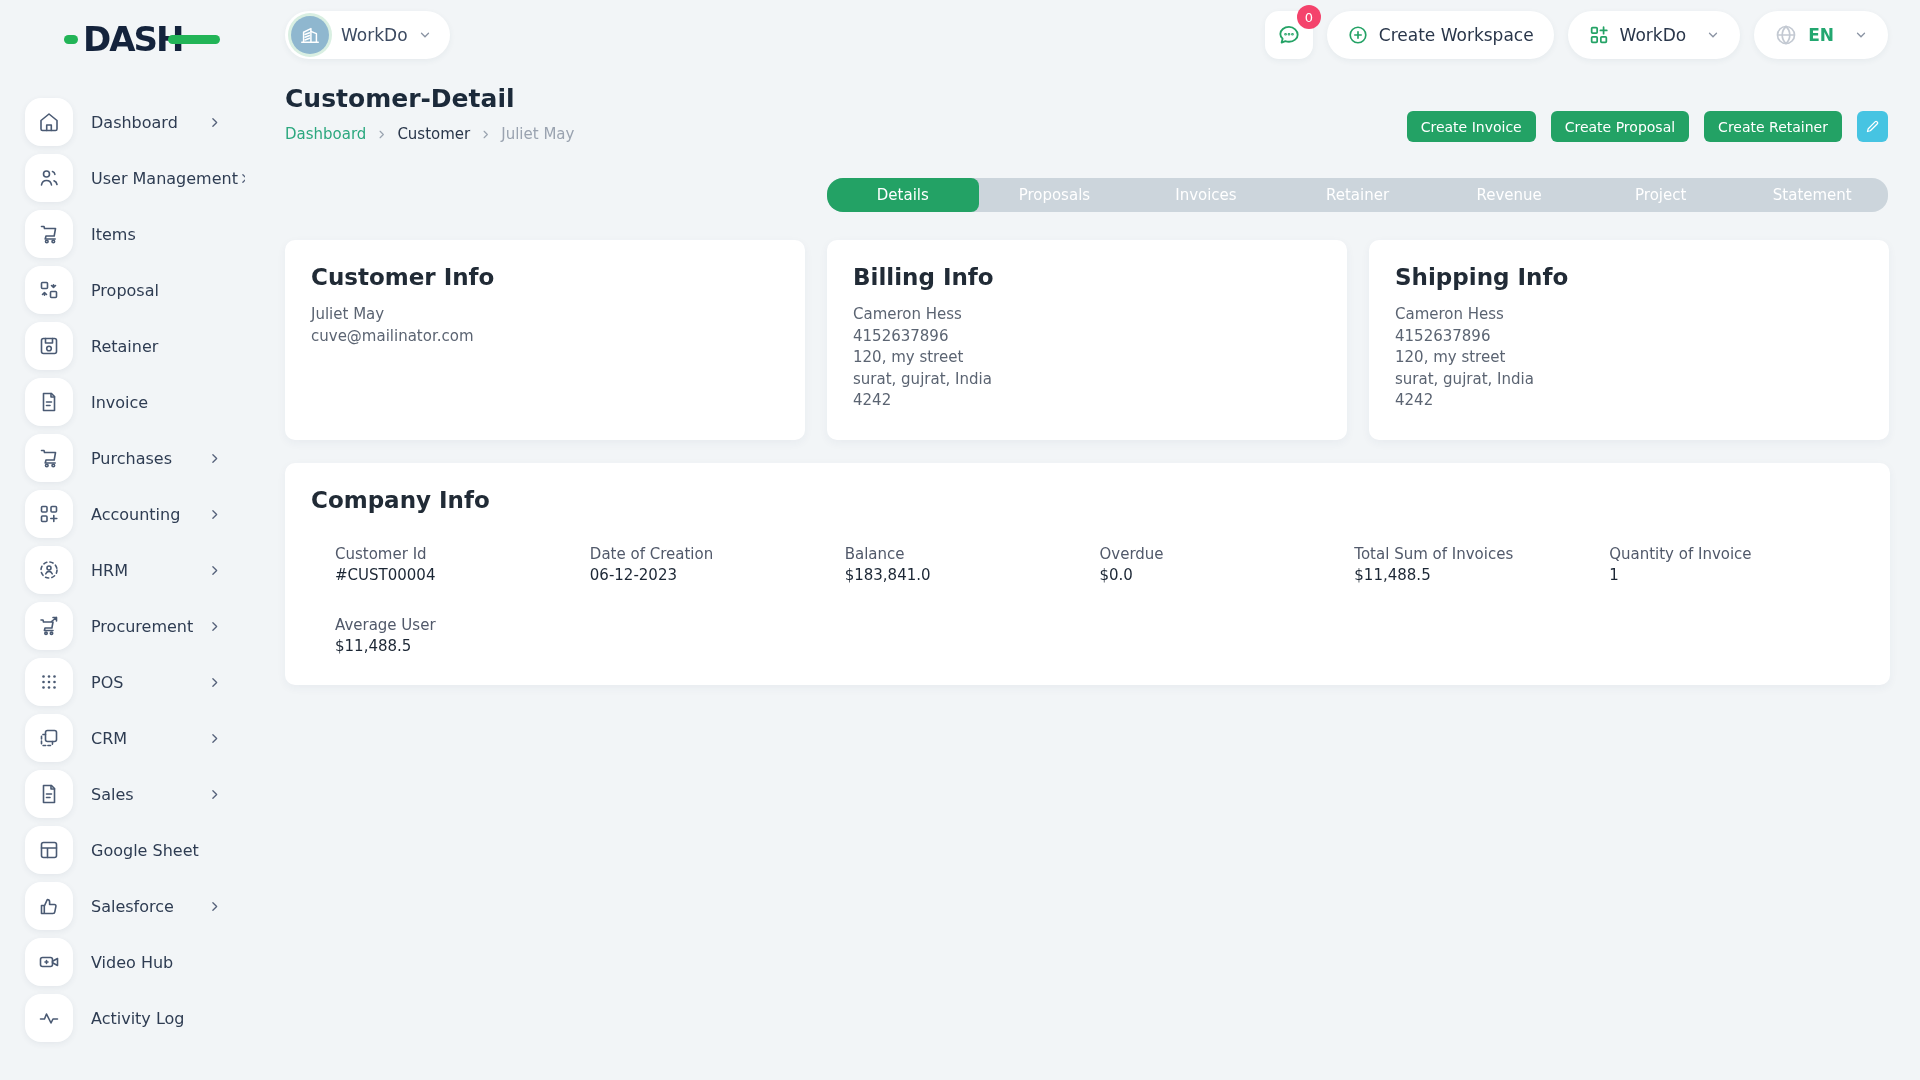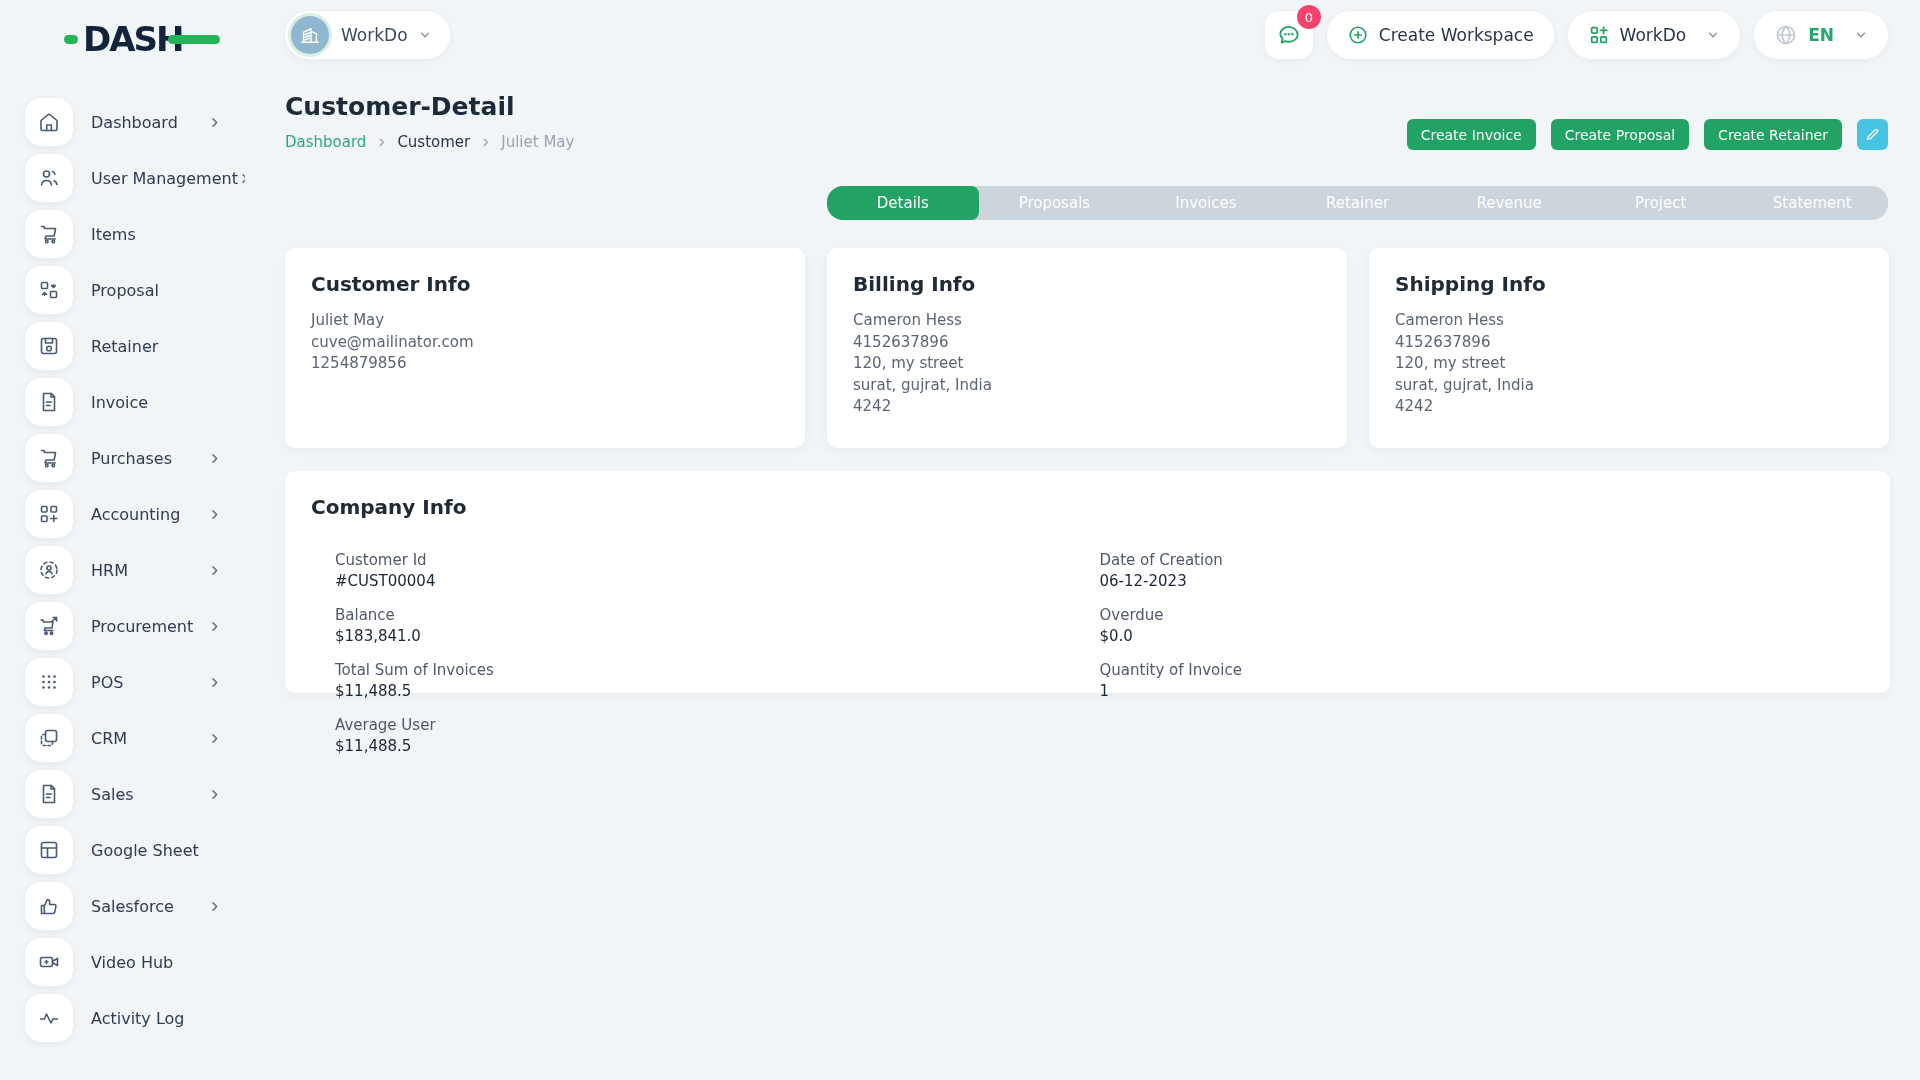--- a/index.html
+++ b/index.html
@@ -32,21 +32,21 @@
 
   
   .sidebar { position:absolute; left:0; top:70px; width:245px; height:1010px; padding:28px 0 0 25px; overflow:hidden; }
   .side-item { display:flex; align-items:center; height:48px; margin-bottom:8px; cursor:pointer; }
   .side-tile { width:48px; height:48px; border-radius:16px; background:#fff; display:flex; align-items:center;
     justify-content:center; box-shadow:0 2px 6px rgba(40,60,90,.07); flex:0 0 48px; }
   .side-label { margin-left:18px; font-size:16px; font-weight:500; color:#2e3c52; white-space:nowrap; }
   .side-chev { margin-left:auto; margin-right:24px; color:#55617a; display:inline-flex; }
 
   
-  .main { position:absolute; left:285px; top:78px; width:1605px; }
+  .main { position:absolute; left:285px; top:70px; width:1605px; }
   .page-head { position:relative; height:100px; }
   .page-title { font-size:25px; font-weight:700; color:#1c2a3a; padding-top:14px; }
   .breadcrumb { display:flex; align-items:center; gap:10px; margin-top:12px; font-size:15px; }
   .bc-link { color:#2ca87f; cursor:pointer; }
   .bc-sep { color:#9aa3b0; display:inline-flex; }
   .bc-current-mid { color:#29364a; cursor:pointer; }
   .bc-muted { color:#9aa3b0; }
 
   .head-actions { position:absolute; right:2px; top:41px; display:flex; gap:15px; align-items:center; }
   .btn-green { height:31px; background:#23a265; color:#fff; font-size:14px; border:none; border-radius:6px;
@@ -55,25 +55,25 @@
     display:flex; align-items:center; justify-content:center; }
 
   .tabs { margin-left:542px; width:1061px; height:34px; background:#ccd5dc; border-radius:16px;
     display:flex; overflow:hidden; margin-top:8px; }
   .tab { flex:1; display:flex; align-items:center; justify-content:center; font-size:15px; color:#fff; cursor:pointer; }
   .tab.active { background:#23a265; border-radius:8px; }
 
   .cards-row { display:flex; gap:22px; margin-top:28px; }
   .card { background:#fff; border-radius:10px; box-shadow:0 3px 10px rgba(40,60,90,.05); }
   .info-card { width:520px; height:200px; padding:24px 26px; }
-  .card-title { font-size:20px; font-weight:700; color:#212b36; }
+  .card-title { font-size:23px; font-weight:700; color:#212b36; }
   .card-lines { margin-top:14px; font-size:15px; color:#5b6472; line-height:21.5px; }
 
   .company-card { margin-top:23px; width:1605px; height:222px; padding:24px 26px; }
-  .company-grid { margin-top:32px; margin-left:24px; display:grid; grid-template-columns:repeat(2,1fr); row-gap:16px; }
+  .company-grid { margin-top:32px; margin-left:24px; display:grid; grid-template-columns:repeat(6,1fr); row-gap:32px; }
   .field-label { font-size:15px; color:#51596a; }
   .field-value { font-size:15px; font-weight:400; color:#1c2735; margin-top:3px; }
 
   svg { display:block; }
 </style>
 </head>
 <body>
 
 <div class="topbar">
   <div class="logo">
@@ -441,21 +441,20 @@
     <div class="tab">Project</div>
     <div class="tab">Statement</div>
   </div>
 
   <div class="cards-row">
     <div class="card info-card">
       <div class="card-title">Customer Info</div>
       <div class="card-lines">
         <div>Juliet May</div>
         <div>cuve@mailinator.com</div>
-        <div>1254879856</div>
       </div>
     </div>
 
     <div class="card info-card">
       <div class="card-title">Billing Info</div>
       <div class="card-lines">
         <div>Cameron Hess</div>
         <div>4152637896</div>
         <div>120, my street</div>
         <div>surat, gujrat, India</div>

